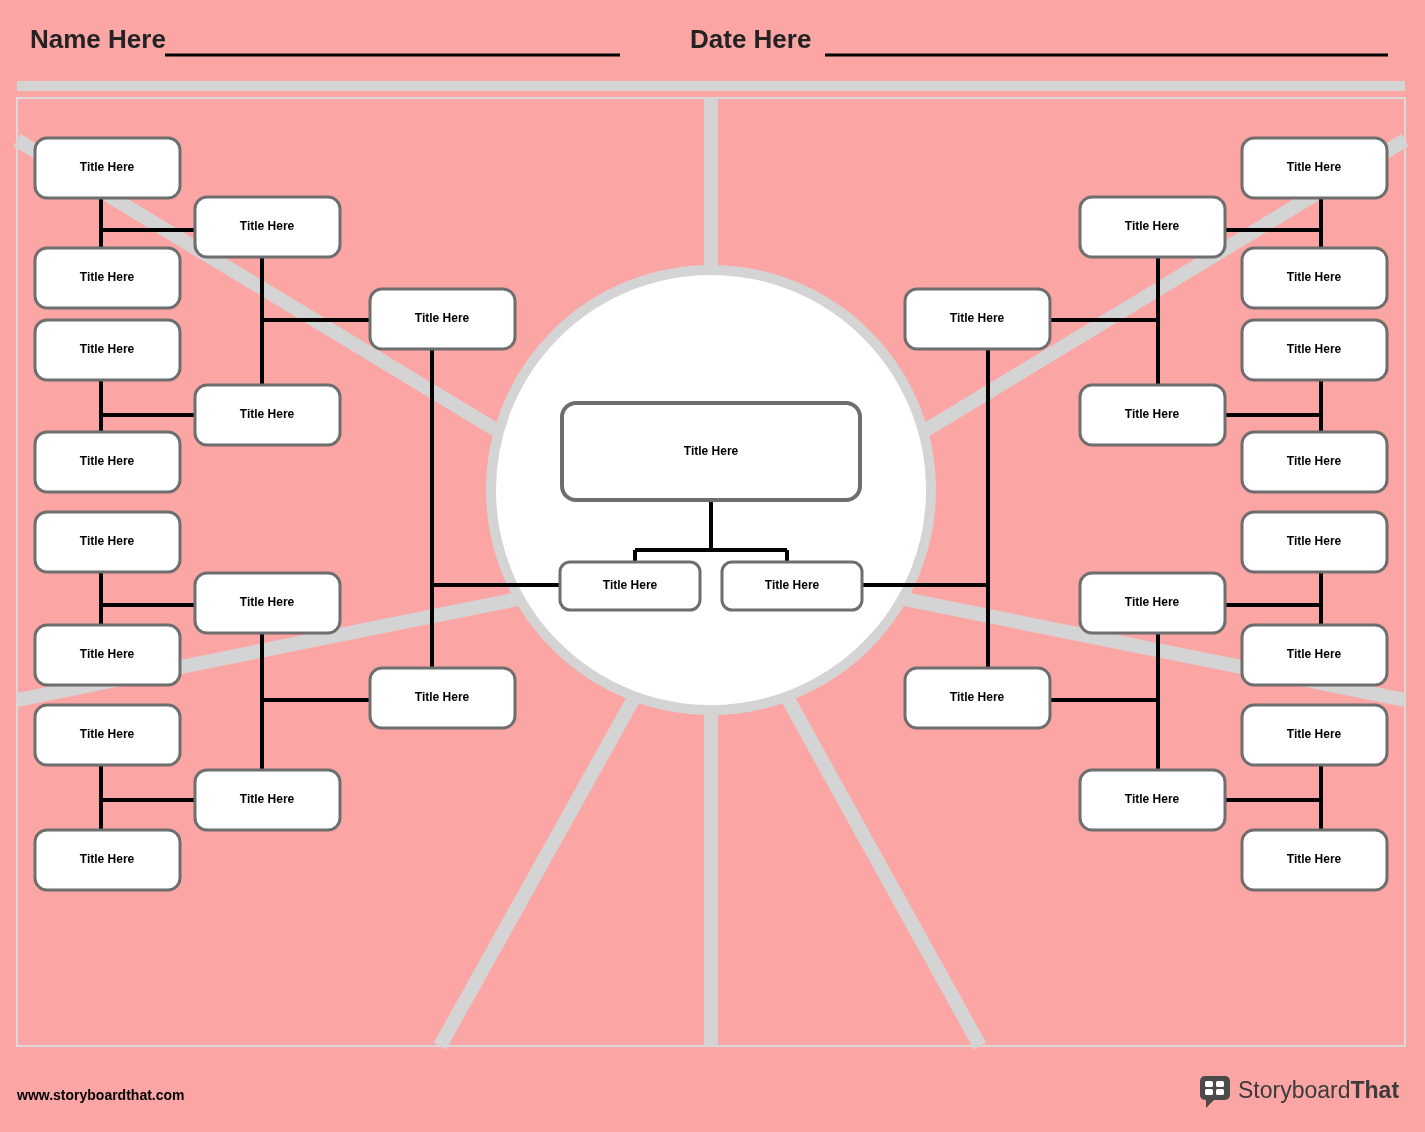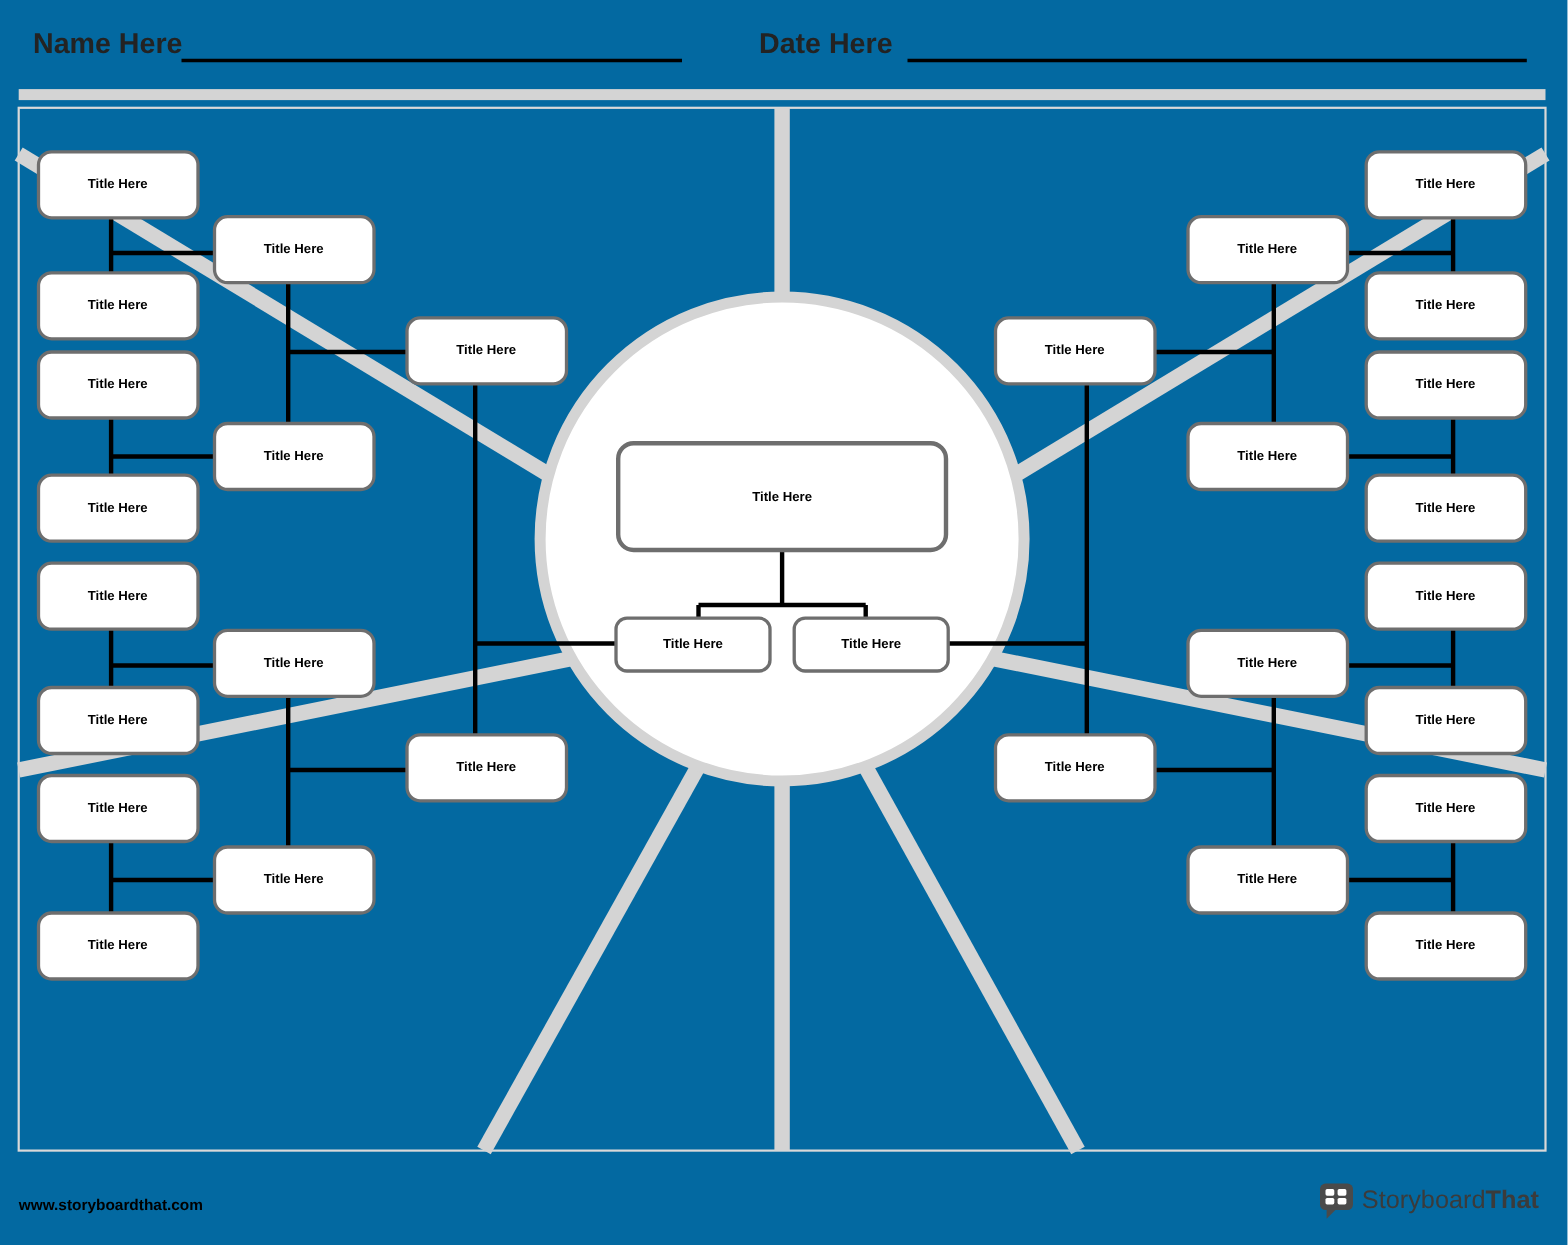--- a/index.html
+++ b/index.html
@@ -1,16 +1,16 @@
 <!DOCTYPE html>
 <html><head>
 <meta charset="utf-8">
 <style>
 html,body{margin:0;padding:0;background:#fff;font-family:Arial,Helvetica,sans-serif}
-.page{position:relative;width:1425px;height:1132px;background:#0369a1;overflow:hidden}
+.page{position:relative;width:1425px;height:1132px;background:#fca5a5;overflow:hidden}
 svg{display:block}
 .box-label{font-size:12px;font-weight:700;fill:#000;text-anchor:middle;dominant-baseline:middle}
 .hdr{font-size:26px;font-weight:800;fill:#232323}
 .footer-txt{font-size:14px;font-weight:700;fill:#000}
 .brand-txt{font-size:23px;fill:#3b3b3b;font-family:Arial,Helvetica,sans-serif}
 </style>
 </head>
 <body>
 
 <div class="page">

